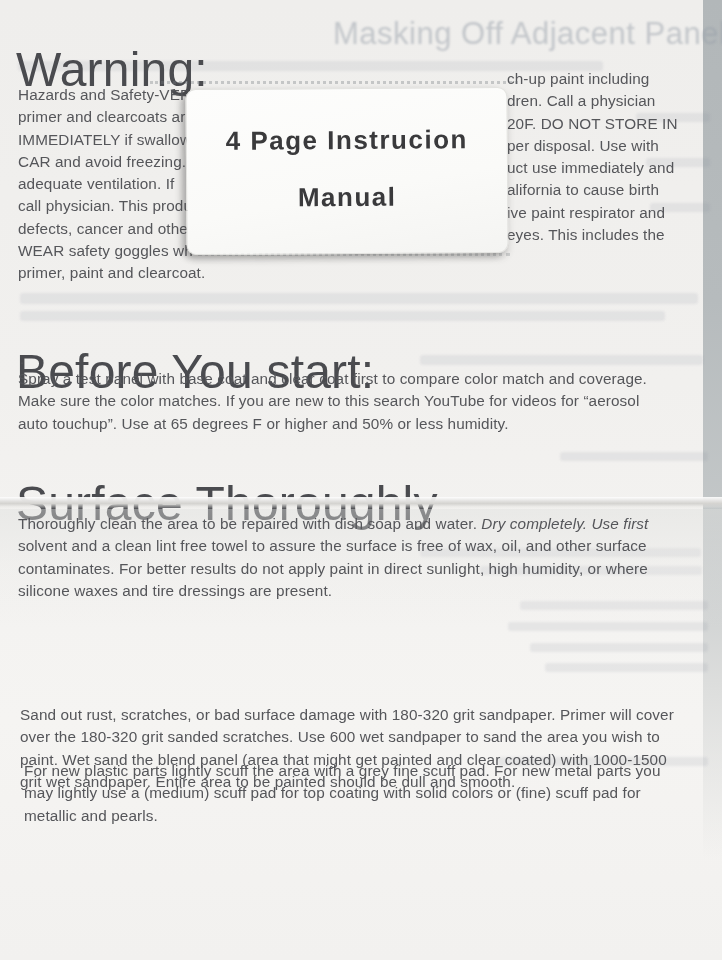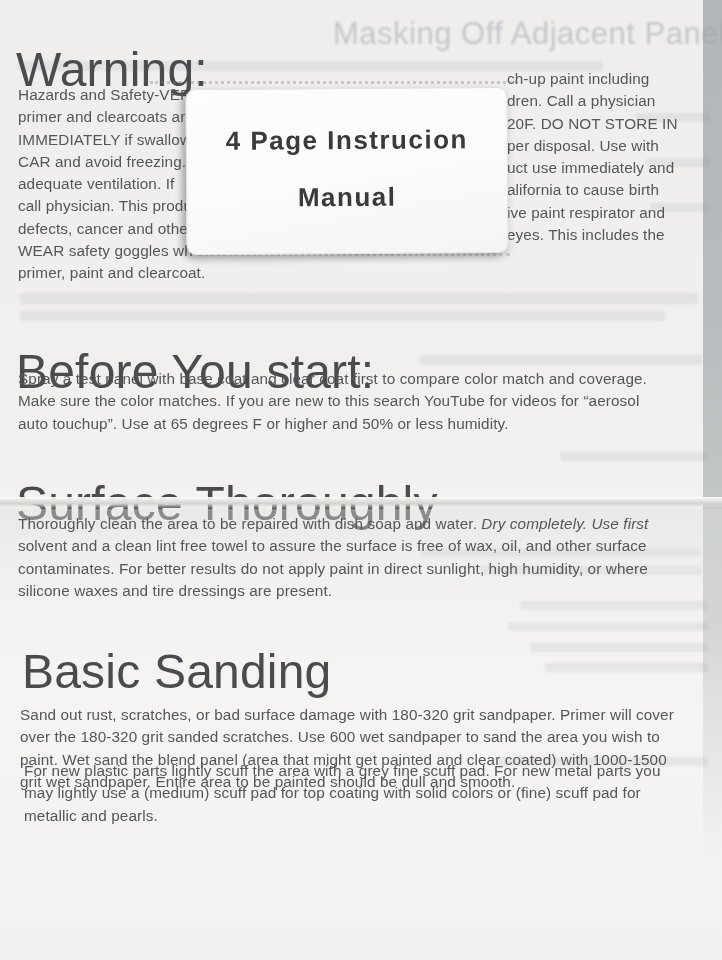--- a/index.html
+++ b/index.html
@@ -157,21 +157,20 @@
 auto touchup”.  Use at 65 degrees F or higher and 50% or less humidity.</div>
 
   <h1 class="heading pos-surface-heading">Surface Thoroughly</h1>
   <div class="sheet-seam"></div>
   <div class="under-sheet-tint"></div>
   <div class="para surface-para"><span>Thoroughly clean the area to be repaired with dish soap and water.  </span><span class="italic">Dry completely. Use first</span><span>
 solvent and a clean lint free towel to assure the surface is free of wax, oil, and other surface
 contaminates. For better results do not apply paint in direct sunlight, high humidity, or where
 silicone waxes and tire dressings are present.</span></div>
 
-  <h1 class="heading pos-basic-heading">Basic Sanding</h1>
   <div class="para basic-para">Sand out rust, scratches, or bad surface damage with 180-320 grit sandpaper. Primer will cover
 over the 180-320 grit sanded scratches. Use 600 wet sandpaper to sand the area you wish to
 paint. Wet sand the blend panel (area that might get painted and clear coated) with 1000-1500
 grit wet sandpaper. Entire area to be painted should be dull and smooth.</div>
 
   <div class="para final-para">For new plastic parts lightly scuff the area with a grey fine scuff pad. For new metal parts you
 may lightly use a (medium) scuff pad for top coating with solid colors or (fine) scuff pad for
 metallic and pearls.</div>
 
 </div>

